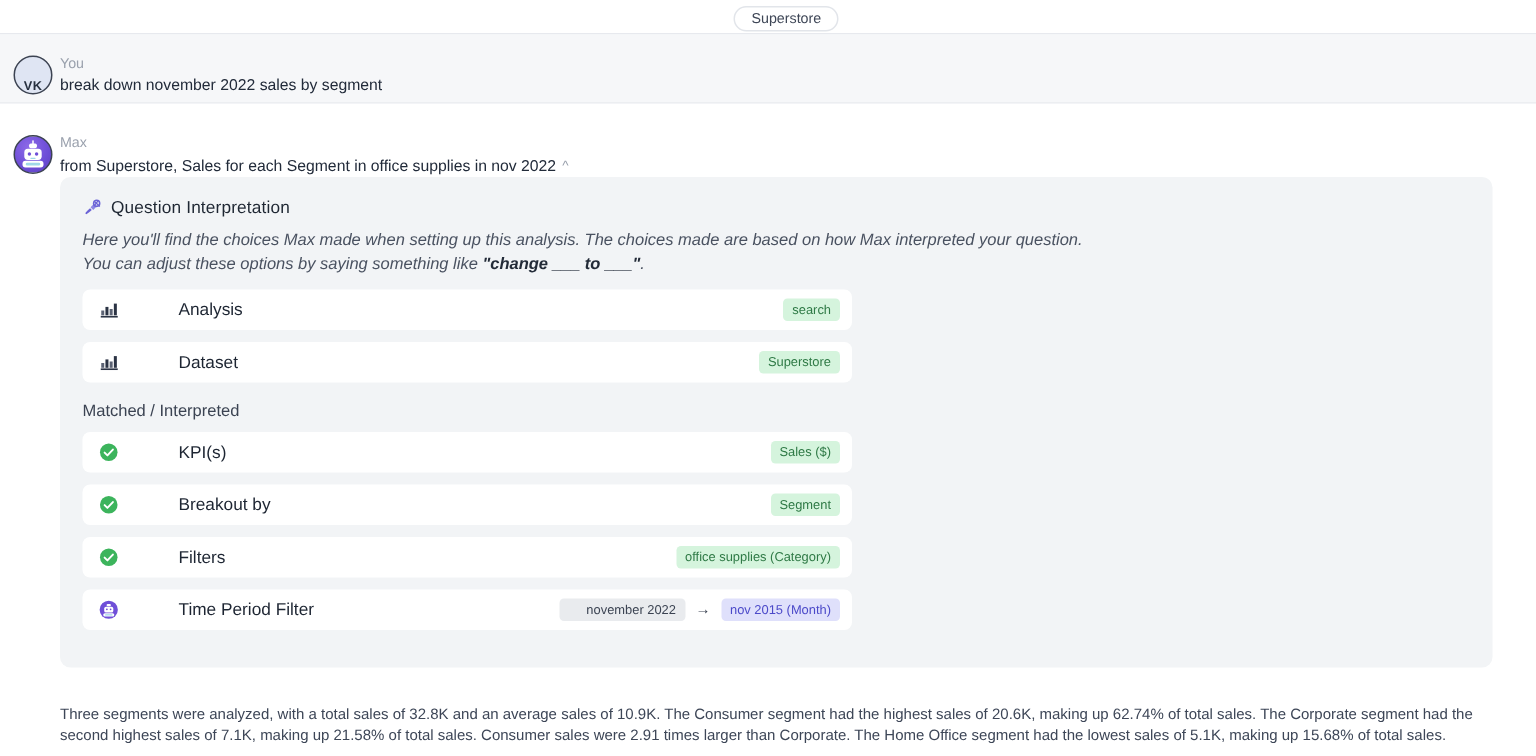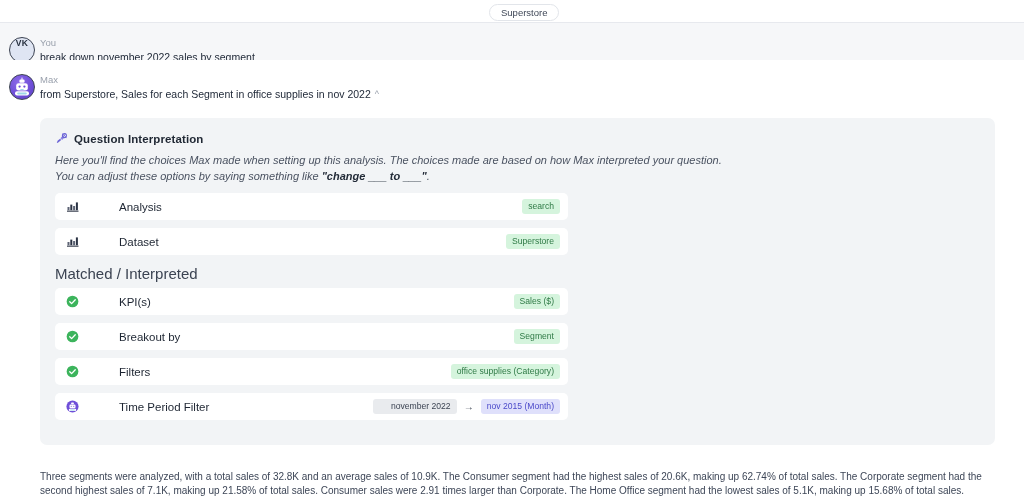--- a/index.html
+++ b/index.html
@@ -42,21 +42,21 @@
 
   .avatar {
     position: absolute; left: 9px; top: 0;
     width: 26px; height: 26px; border-radius: 50%;
   }
   .avatar.vk {
     background: #dfe5f3;
     border: 1px solid #3c4352;
     color: #27303f;
     font-size: 8.5px; font-weight: bold; letter-spacing: .3px;
-    display: flex; align-items: flex-start; justify-content: center;
+    display: flex; align-items: flex-end; justify-content: center;
   }
   .avatar.max {
     background: radial-gradient(circle at 38% 30%, #8d6ae8 0%, #6f4fd8 55%, #5a3fc0 100%);
     border: 1px solid #3c4352;
     overflow: hidden;
   }
   .avatar.max svg { display: block; }
 
   .sender {
     font-size: 9.5px; color: #9aa1ad; line-height: 12px; margin-bottom: 1px;
@@ -75,21 +75,21 @@
     width: 955px; height: 327px;
     background: #f2f4f6;
     border-radius: 7px;
   }
   .qi-head {
     display: flex; align-items: center; gap: 6px;
     padding: 14px 0 0 15px;
   }
   .qi-icon { width: 13px; height: 13px; display: block; }
   .qi-title {
-    font-size: 11.5px; font-weight: bold; color: #1f2733; letter-spacing: .1px;
+    font-size: 11.5px; font-weight: normal; color: #1f2733; letter-spacing: .1px;
   }
   .qi-sub {
     padding: 8px 0 0 15px;
     font-size: 11px; font-style: italic; color: #4a5261; line-height: 15.5px;
     max-width: 900px;
   }
   .qi-sub b { font-weight: bold; font-style: italic; color: #232b38; }
 
   .rows { padding: 9px 0 0 15px; }
   .row {
@@ -116,21 +116,21 @@
     height: 15px; padding: 0 6px; border-radius: 3px;
     font-size: 8.6px; line-height: 15px; white-space: nowrap;
   }
   .badge.green { background: #d5f4dd; color: #2f7a46; }
   .badge.gray  { background: #e9ebee; color: #3b4352; padding-left: 18px; }
   .badge.blue  { background: #dfe0fb; color: #4b49c9; }
   .arrow { font-size: 10px; color: #3b4352; line-height: 15px; }
 
   .section-label {
     padding: 5px 0 8px 15px;
-    font-size: 15px; color: #3b4352; line-height: 12px;
+    font-size: 11px; color: #3b4352; line-height: 12px;
   }
 
   .ck { width: 13px; height: 13px; display: block; }
 
   
   .summary {
     position: absolute; left: 40px; top: 458px; width: 944px;
     font-size: 10px; color: #3d4657; line-height: 13.6px;
     text-align: left;
     margin-top: 12px;
@@ -149,21 +149,21 @@
   <div class="msg user" style="position:absolute; top:23px; left:0;">
     <div class="msg-inner">
       <div class="avatar vk">
         <span>VK</span>
       </div>
       <div class="sender">You</div>
       <div class="msg-text">break down november 2022 sales by segment</div>
     </div>
   </div>
 
-  <div class="msg bot" style="position:absolute; top:60px; left:0;">
+  <div class="msg bot" style="position:absolute; top:76px; left:0;">
     <div class="msg-inner">
       <div class="avatar max">
         <svg width="24" height="24" viewBox="0 0 24 24">
           <rect x="9.4" y="4.6" width="5.2" height="3.2" rx="1.2" fill="#ffffff"></rect>
           <rect x="11.5" y="2.6" width="1" height="2.4" fill="#ffffff"></rect>
           <rect x="6.2" y="8.2" width="11.6" height="7.4" rx="2.4" fill="#ffffff"></rect>
           <circle cx="9.6" cy="11.6" r="1.15" fill="#6f4fd8"></circle>
           <circle cx="14.4" cy="11.6" r="1.15" fill="#6f4fd8"></circle>
           <rect x="10.2" y="14.1" width="3.6" height="0.9" rx="0.45" fill="#9fd8e8"></rect>
           <rect x="5.0" y="16.2" width="14" height="4.4" rx="2" fill="#ffffff"></rect>

